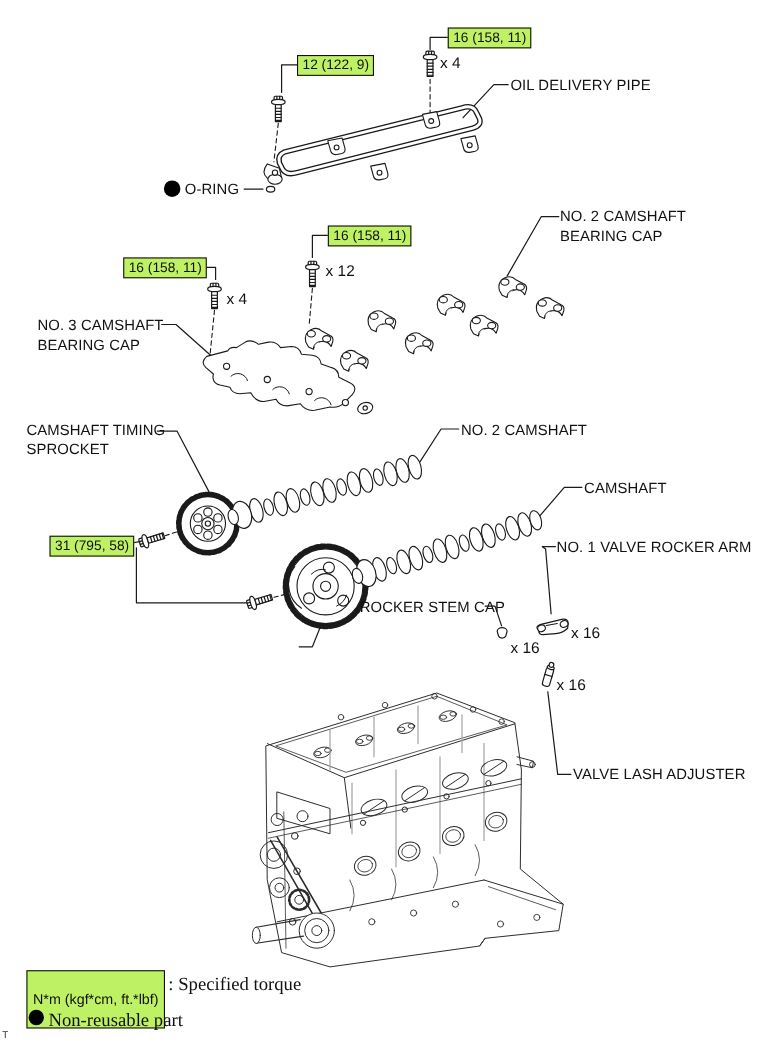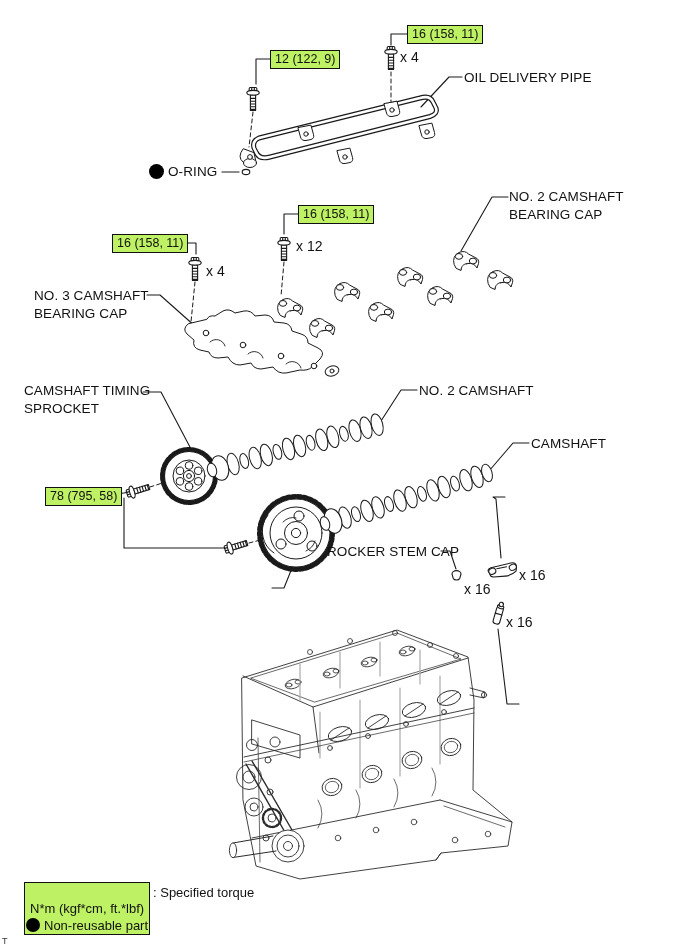--- a/index.html
+++ b/index.html
@@ -6,21 +6,21 @@
   .stage{position:relative;width:691px;height:952px;background:#fff;overflow:hidden;
          font-family:"Liberation Sans",sans-serif;color:#111;}
   .art{position:absolute;left:0;top:0;}
   .lbl{position:absolute;font-size:13.5px;line-height:18px;white-space:nowrap;letter-spacing:.1px;}
   .lbl .ln{display:block;}
   .tbox{position:absolute;border:1.4px solid #111;background:#bef264;font-size:12.5px;
         line-height:15px;padding:1px 4px 1px 4px;white-space:nowrap;}
   .qty{position:absolute;font-size:14px;white-space:nowrap;}
   .dot{position:absolute;width:15px;height:15px;border-radius:50%;background:#000;}
   .dot.sm{width:14px;height:14px;}
-  .legend-caption{position:absolute;font-size:13px;white-space:nowrap;}
+  .legend-caption{position:absolute;font-size:17px;white-space:nowrap;font-family:Liberation Serif, serif;}
   .footnote{position:absolute;font-size:9px;color:#333;}
 </style>
 </head>
 <body>
 
 <div class="stage">
 
 <svg class="art" width="691" height="952" viewBox="0 0 691 952" stroke-linecap="round" stroke-linejoin="round">
   <defs>
     <ellipse id="lobe" cx="0" cy="0" rx="5.6" ry="11" fill="#fff" stroke="#1a1a1a" stroke-width="1"></ellipse>
@@ -324,21 +324,21 @@
     <circle cx="288" cy="846" r="4.5"></circle>
     <path d="M233,843 L273,836 M233,857.5 L276,851" stroke-width="1"></path>
     <ellipse cx="233" cy="850.3" rx="3.6" ry="7.4" fill="#fff"></ellipse>
   </g>
 </svg>
 
   <div class="tbox" style="left:270px;top:50px;">12 (122, 9)</div>
   <div class="tbox" style="left:407px;top:25px;">16 (158, 11)</div>
   <div class="tbox" style="left:298px;top:205px;">16 (158, 11)</div>
   <div class="tbox" style="left:112px;top:234px;">16 (158, 11)</div>
-  <div class="tbox" style="left:45px;top:487px;">78 (795, 58)</div>
+  <div class="tbox" style="left:45px;top:487px;">31 (795, 58)</div>
 
   <div class="qty" style="left:400px;top:49px;">x 4</div>
   <div class="qty" style="left:296px;top:238px;">x 12</div>
   <div class="qty" style="left:206px;top:263px;">x 4</div>
   <div class="qty" style="left:464px;top:581px;">x 16</div>
   <div class="qty" style="left:519px;top:567px;">x 16</div>
   <div class="qty" style="left:506px;top:614px;">x 16</div>
 
   <div class="lbl" style="left:464px;top:69px;">OIL DELIVERY PIPE</div>
 
@@ -358,26 +358,28 @@
   <div class="lbl" style="left:24px;top:382px;">
     <span class="ln">CAMSHAFT TIMING</span>
     <span class="ln">SPROCKET</span>
   </div>
 
   <div class="lbl" style="left:419px;top:382px;">NO. 2 CAMSHAFT</div>
 
   <div class="lbl" style="left:531px;top:435px;">CAMSHAFT</div>
 
   <div class="lbl" style="left:506px;top:489px;">
+    <span class="ln">NO. 1 VALVE ROCKER ARM</span>
   </div>
 
   <div class="lbl" style="left:327px;top:543px;">ROCKER STEM CAP</div>
 
 
   <div class="lbl" style="left:521px;top:695px;">
+    <span class="ln">VALVE LASH ADJUSTER</span>
   </div>
 
   <div class="tbox" style="left:24px;top:882px;font-size:13px;line-height:17px;padding:17px 5px;">N*m (kgf*cm, ft.*lbf)</div>
   <div class="legend-caption" style="left:153px;top:885px;">: Specified torque</div>
   <div class="dot sm" style="left:26px;top:918px;"></div>
   <div class="legend-caption" style="left:44px;top:918px;">Non-reusable part</div>
   <div class="footnote" style="left:2px;top:936px;">T</div>
 </div>
 
 </body></html>

